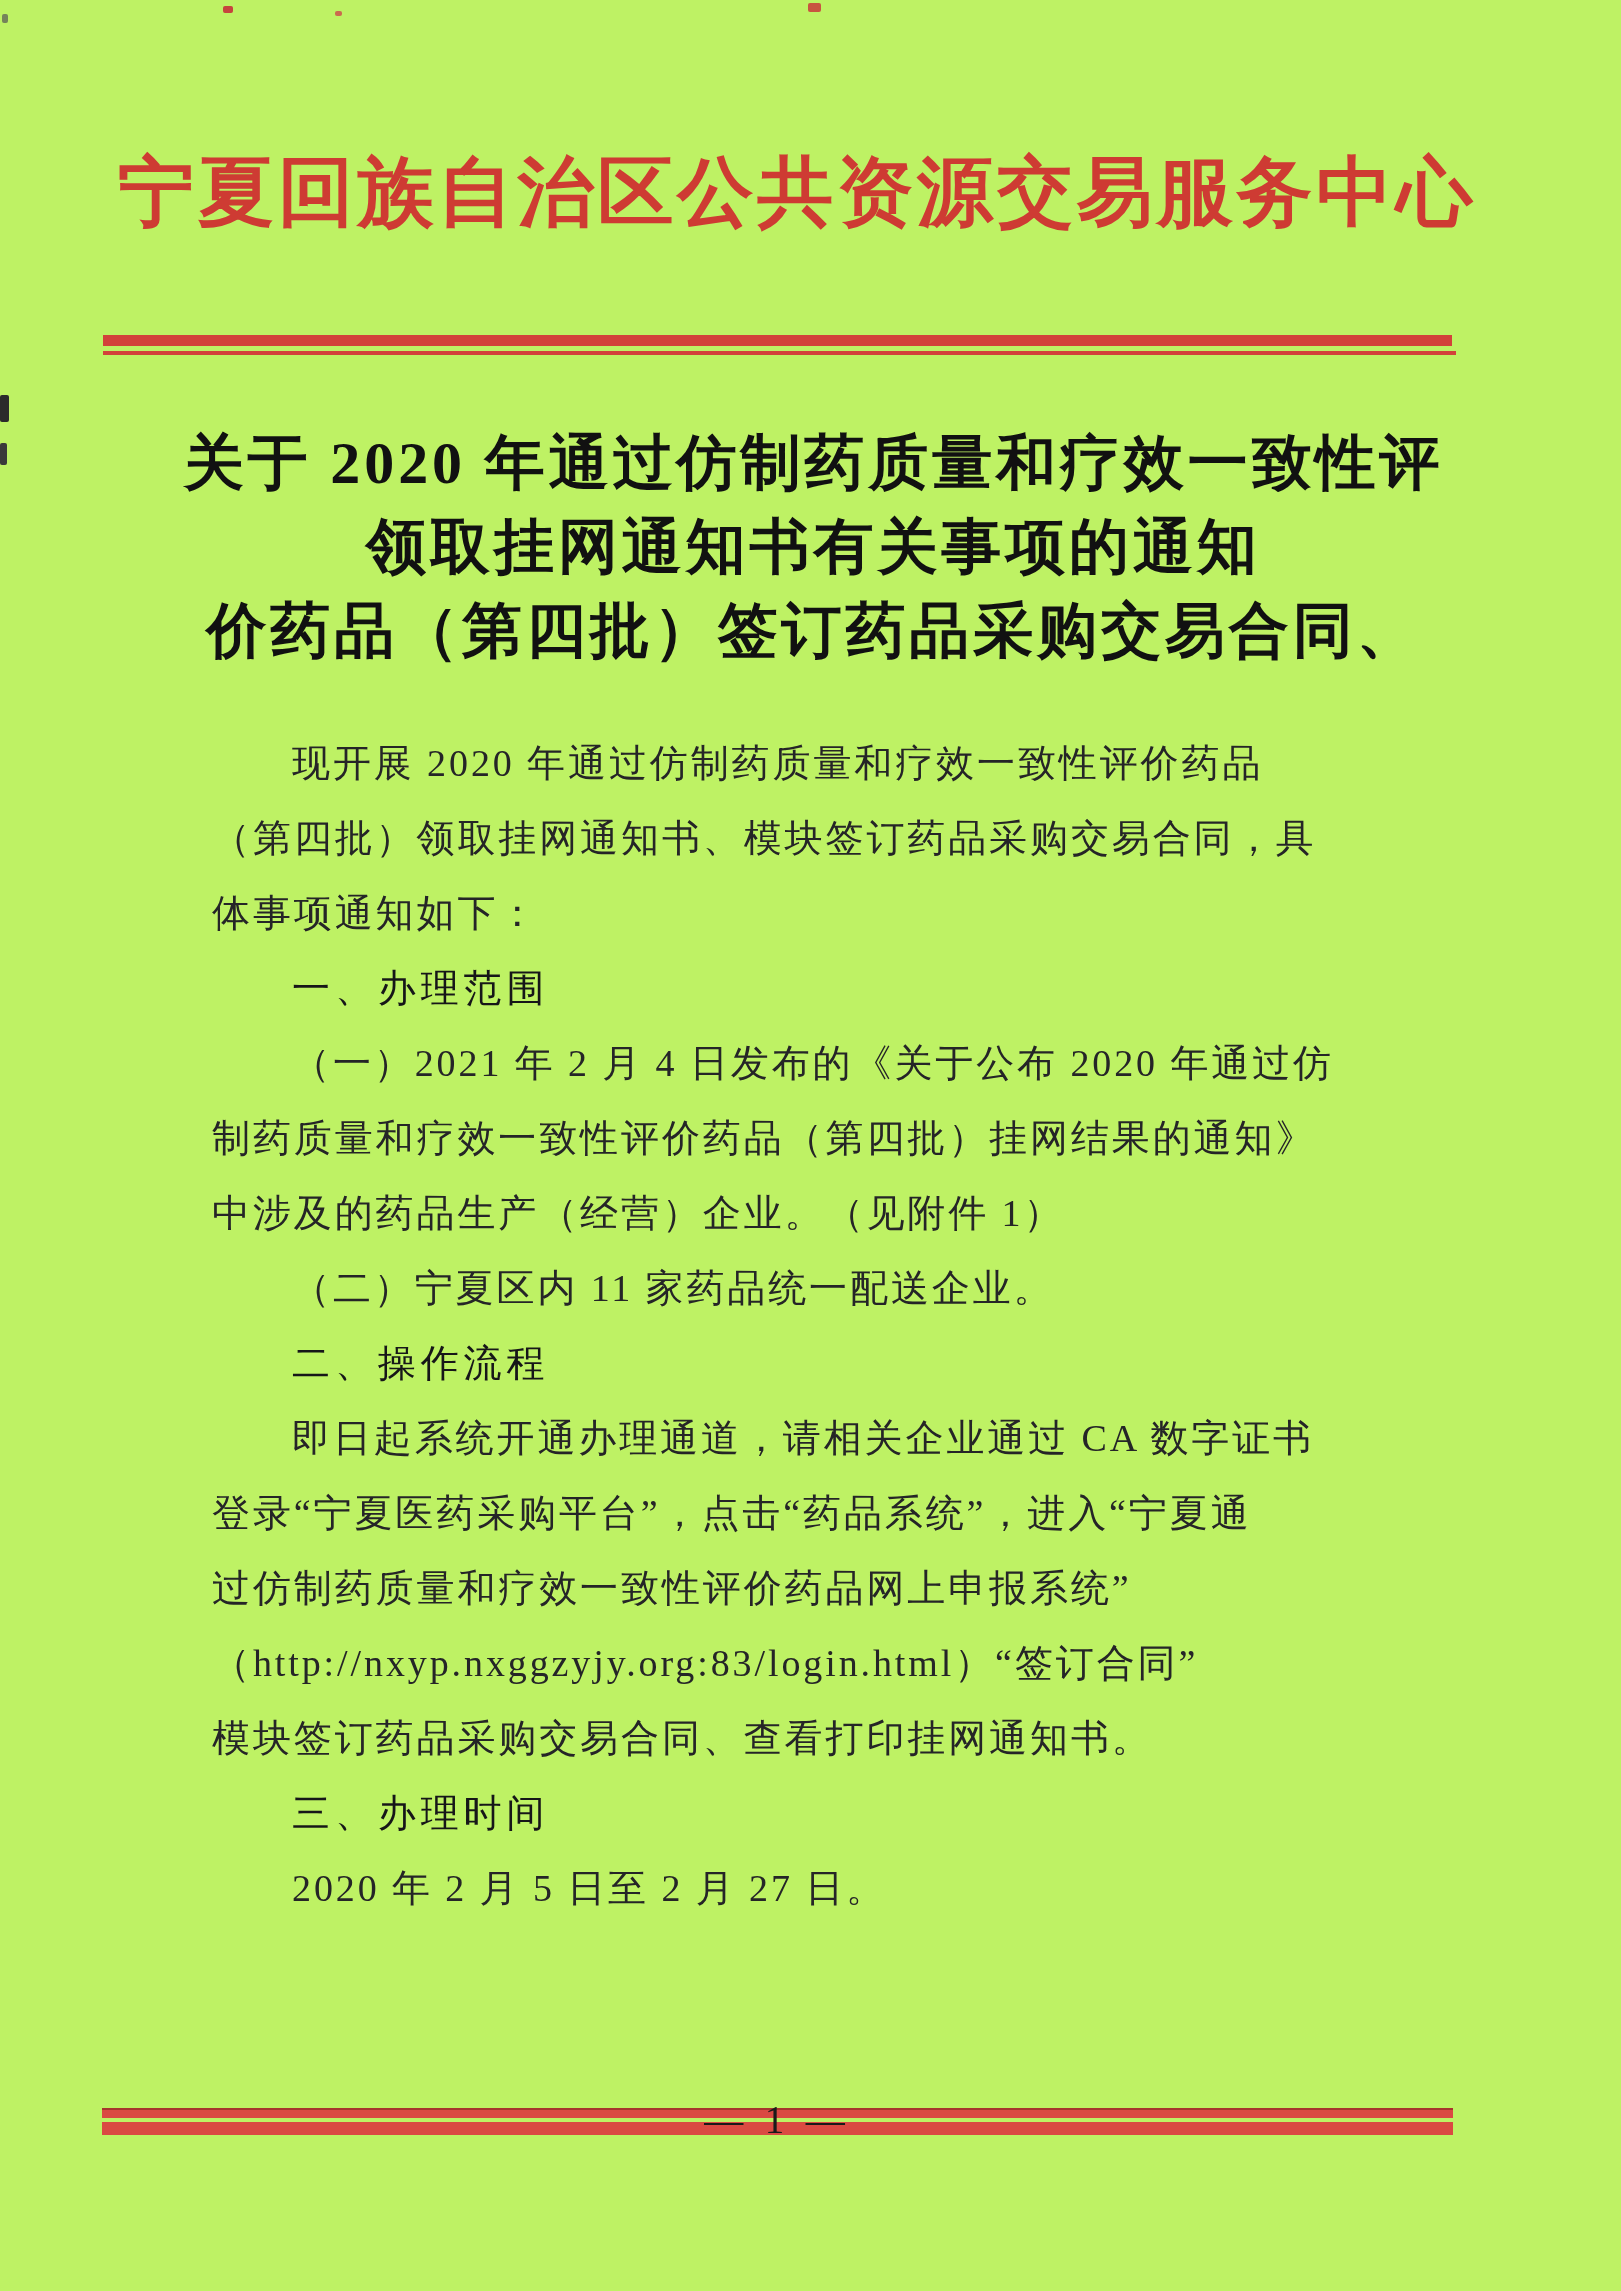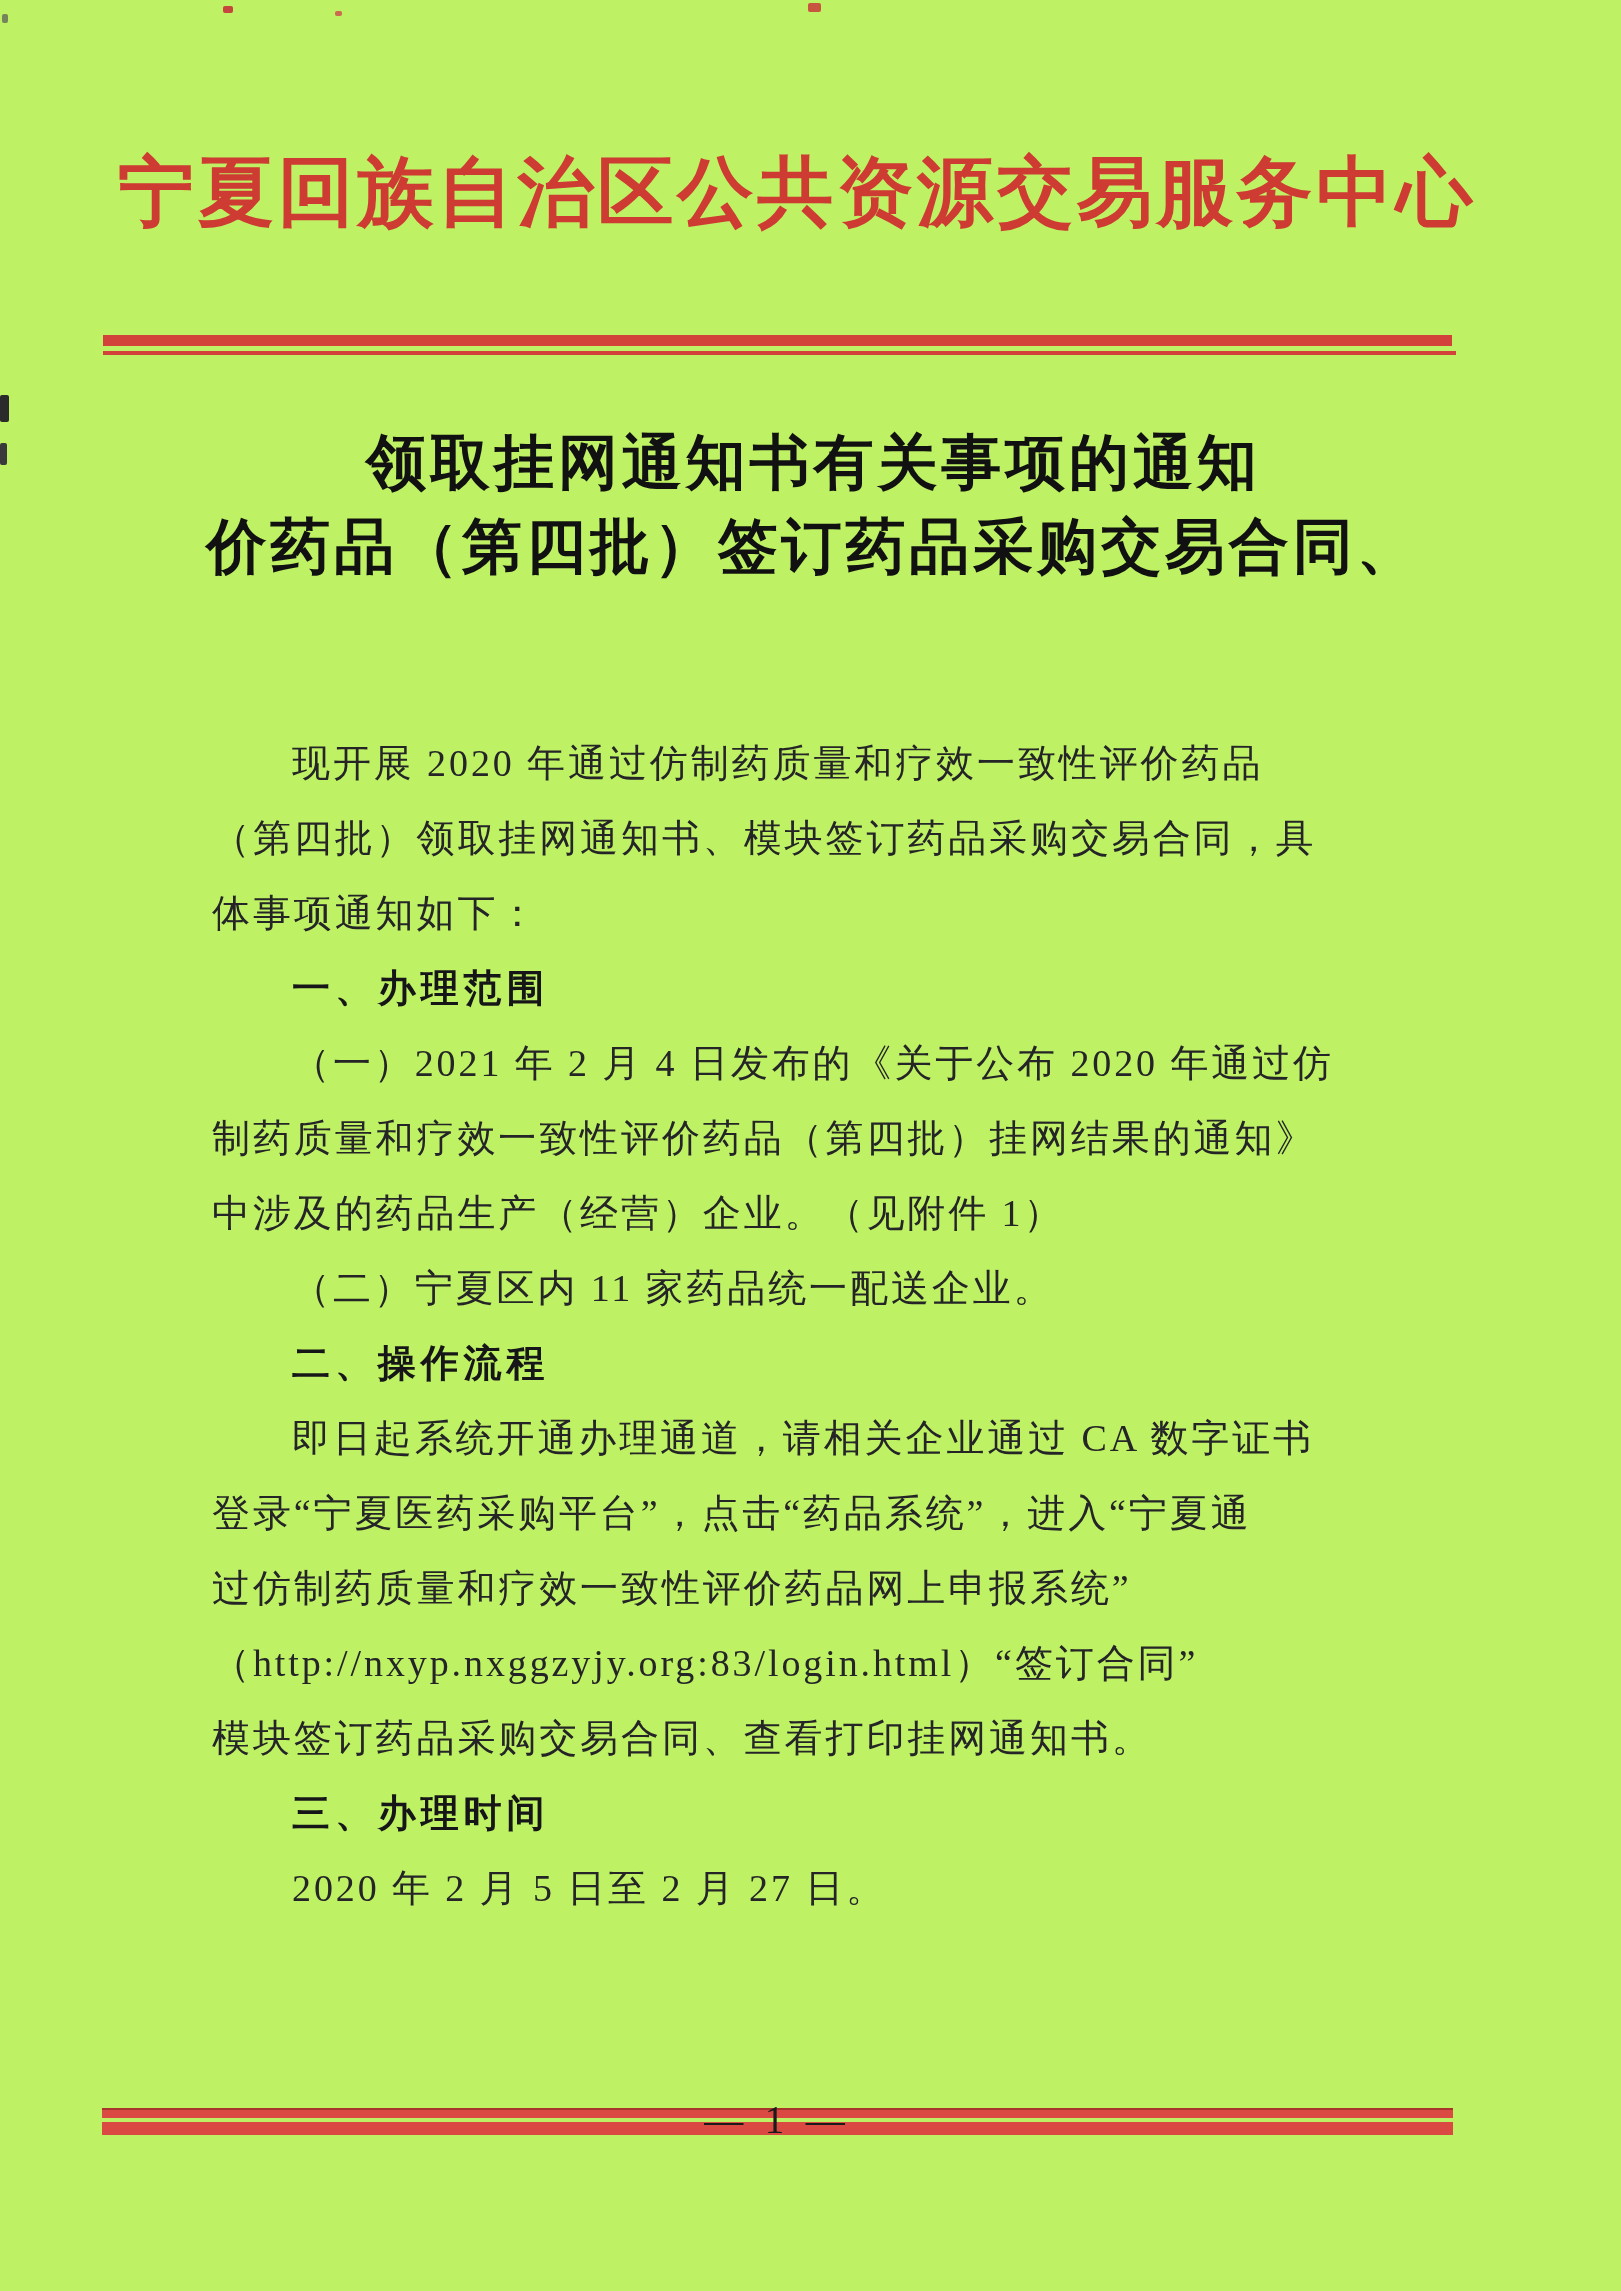--- a/index.html
+++ b/index.html
@@ -32,21 +32,21 @@
   }
   
   #body-text{
     position:absolute;left:212px;top:726px;width:1235px;
     font-size:38px;letter-spacing:2.9px;color:#252527;
   }
   .bline{height:75px;line-height:75px;white-space:nowrap;}
   .indent{padding-left:80px;}
   .heading{
     font-family:"Liberation Sans","DejaVu Sans",sans-serif;
-    font-weight:bold;color:#161618;letter-spacing:4.9px;
+    font-weight:normal;color:#161618;letter-spacing:4.9px;
   }
   
   .fstripe{position:absolute;left:102px;width:1351px;background:#da4a42;}
   #fstripe-1{top:2108px;height:7.8px;border-top:2px solid #a8342c;}
   #fstripe-2{top:2122px;height:12.7px;}
   #page-number{
     position:absolute;left:102px;top:2090px;width:1351px;
     text-align:center;font-size:39px;color:#1a1a1a;
     letter-spacing:5.9px;line-height:59px;
   }
@@ -69,20 +69,21 @@
   <div class="speck" id="speck-r3"></div>
   <div class="speck" id="speck-b1"></div>
   <div class="speck" id="speck-b2"></div>
   <div class="speck" id="speck-b3"></div>
 
   <div id="org-name">宁夏回族自治区公共资源交易服务中心</div>
   <div class="rule" id="rule-thick"></div>
   <div class="rule" id="rule-thin"></div>
 
   <div id="doc-title">
+    <div>关于 2020 年通过仿制药质量和疗效一致性评</div>
     <div>领取挂网通知书有关事项的通知</div>
     <div>价药品（第四批）签订药品采购交易合同、</div>
   </div>
 
   <div id="body-text">
     <div class="bline indent">现开展 2020 年通过仿制药质量和疗效一致性评价药品</div>
     <div class="bline">（第四批）领取挂网通知书、模块签订药品采购交易合同，具</div>
     <div class="bline">体事项通知如下：</div>
     <div class="bline indent heading">一、办理范围</div>
     <div class="bline indent">（一）2021 年 2 月 4 日发布的《关于公布 2020 年通过仿</div>

